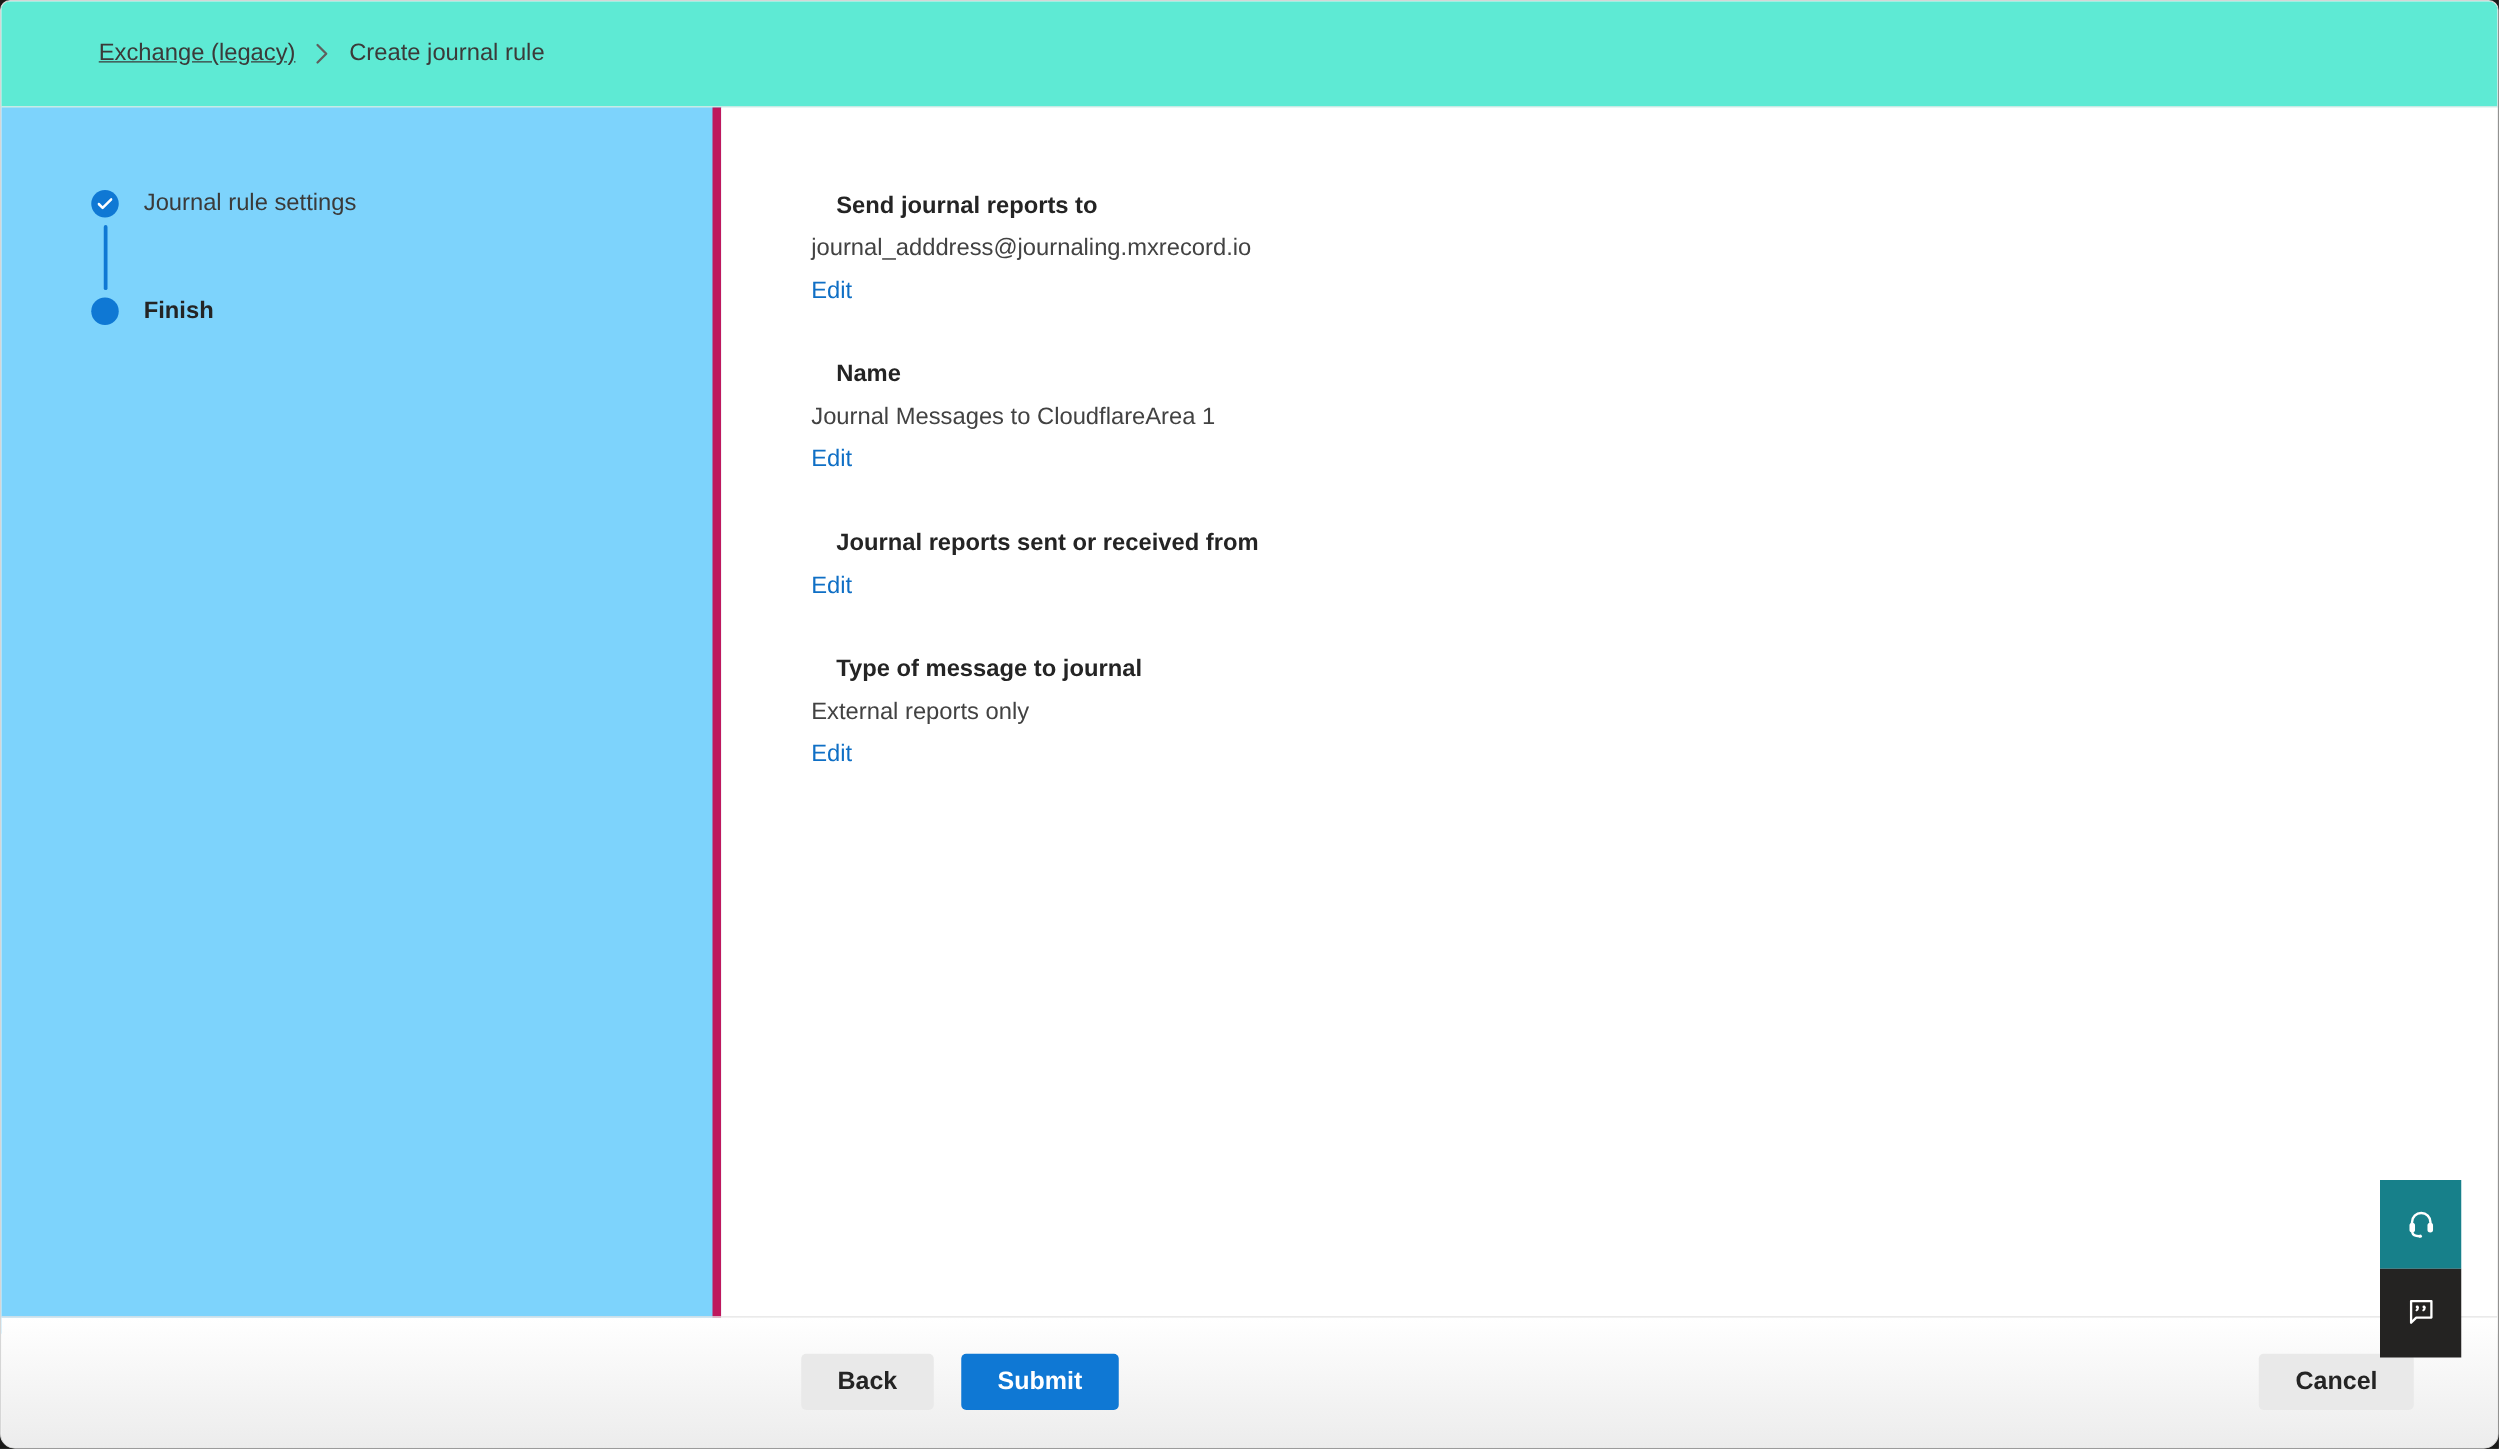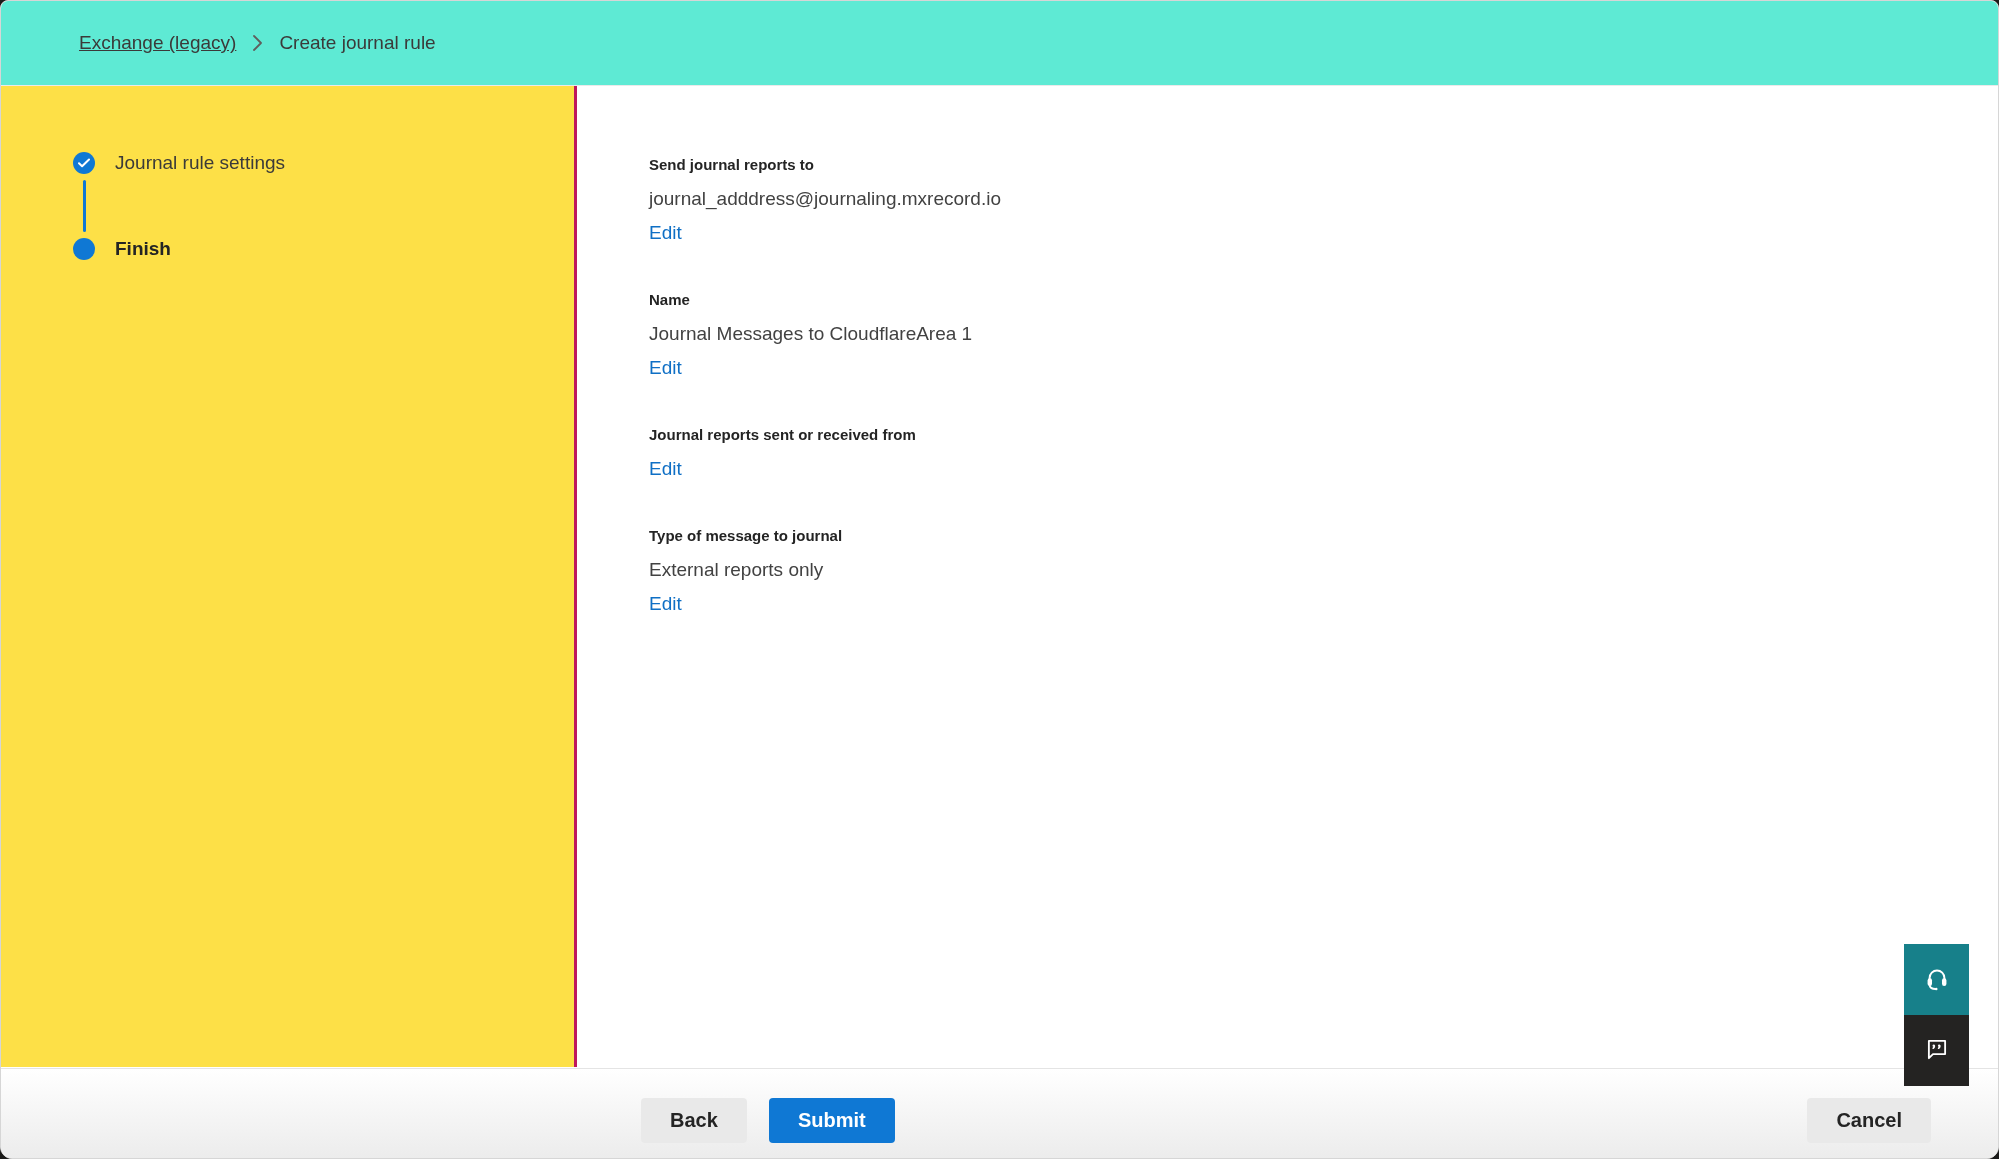--- a/index.html
+++ b/index.html
@@ -38,23 +38,23 @@
     color: #605e5c;
   }
 
   
   .content-row {
     display: flex;
     height: 981px; 
   }
   .rail {
     width: 576px;
-    border-right: 3px solid #be185d;
+    border-right: 7px solid #be185d;
     padding: 66px 0 0 72px;
-    background: #fde047;
+    background: #7dd3fc;
   }
   .step-row {
     display: flex;
     align-items: center;
   }
   .step-dot {
     width: 22px; height: 22px;
     border-radius: 50%;
     background: #0f78d4;
     display: flex; align-items: center; justify-content: center;
@@ -82,44 +82,45 @@
   }
   .page-title {
     font-size: 40px;
     font-weight: 700;
     color: #242424;
     letter-spacing: -0.5px;
     margin-bottom: 44px;
   }
   .section { margin-bottom: 33px; }
   .section-label {
-    font-size: 15px;
+    font-size: 19px;
     font-weight: 700;
     color: #242424;
     line-height: 34px;
+    margin-left: 20px;
   }
   .section-value {
     font-size: 19px;
     color: #424242;
     line-height: 34px;
   }
   .edit-link {
     display: inline-block;
     font-size: 19px;
     color: #0f6fc5;
     line-height: 34px;
     text-decoration: none;
     cursor: pointer;
   }
 
   
   .footer {
     position: absolute;
     left: 0; right: 0; bottom: 0;
-    height: 90px;
+    height: 105px;
     background: linear-gradient(180deg, #ffffff 0%, #ececec 100%);
     border-top: 1px solid #e4e4e4;
   }
   .btn {
     position: absolute;
     top: 29px;
     height: 45px;
     padding: 0 29px;
     font-family: inherit;
     font-size: 20px;

